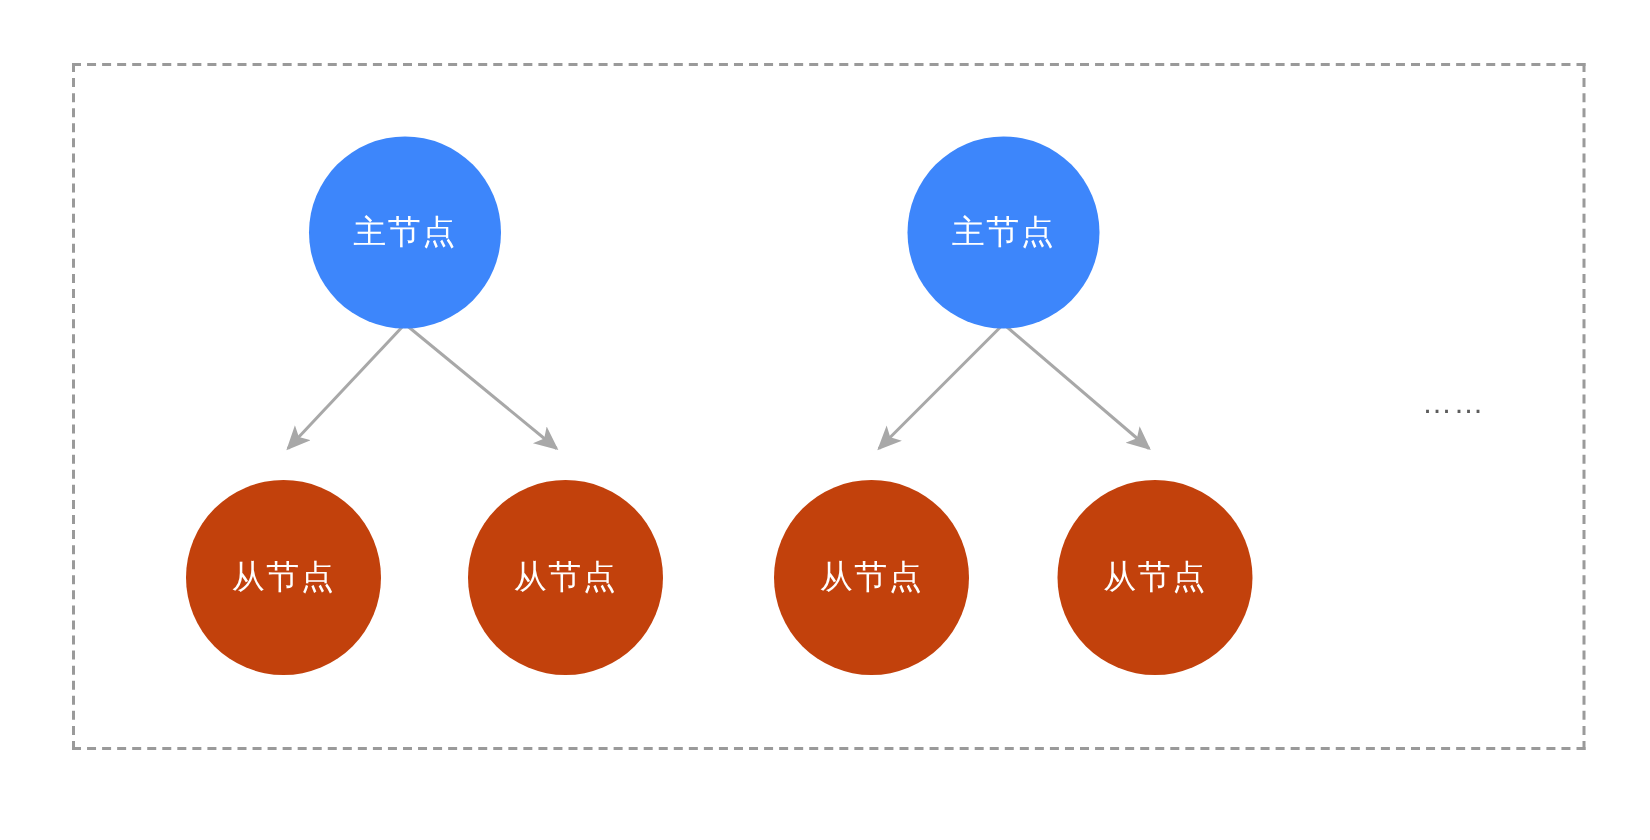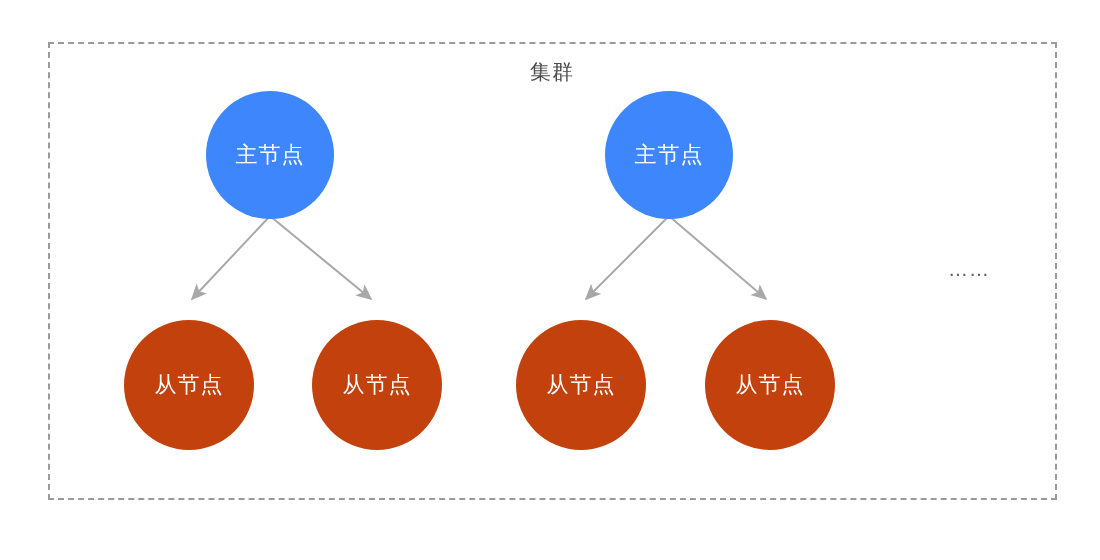--- a/index.html
+++ b/index.html
@@ -112,23 +112,20 @@
     pointer-events: none;
   }
 </style>
 </head>
 <body>
 
 <div id="canvas">
 
   <div class="cluster-box"></div>
 
-  <div class="cluster-title">
-    <span>集群</span>
-  </div>
 
   <svg class="edges" viewBox="0 0 1100 560">
     <defs>
       <marker id="arrowhead" markerWidth="9" markerHeight="9" refX="7.2" refY="3.6" orient="auto" markerUnits="strokeWidth">
         <path d="M0,0 L8,3.6 L0,7.2 L1.9,3.6 Z" fill="#a8a8a8"></path>
       </marker>
     </defs>
 
     <line x1="270" y1="216" x2="192" y2="299" stroke="#a8a8a8" stroke-width="2" marker-end="url(#arrowhead)"></line>
     <line x1="270" y1="216" x2="371" y2="299" stroke="#a8a8a8" stroke-width="2" marker-end="url(#arrowhead)"></line>

